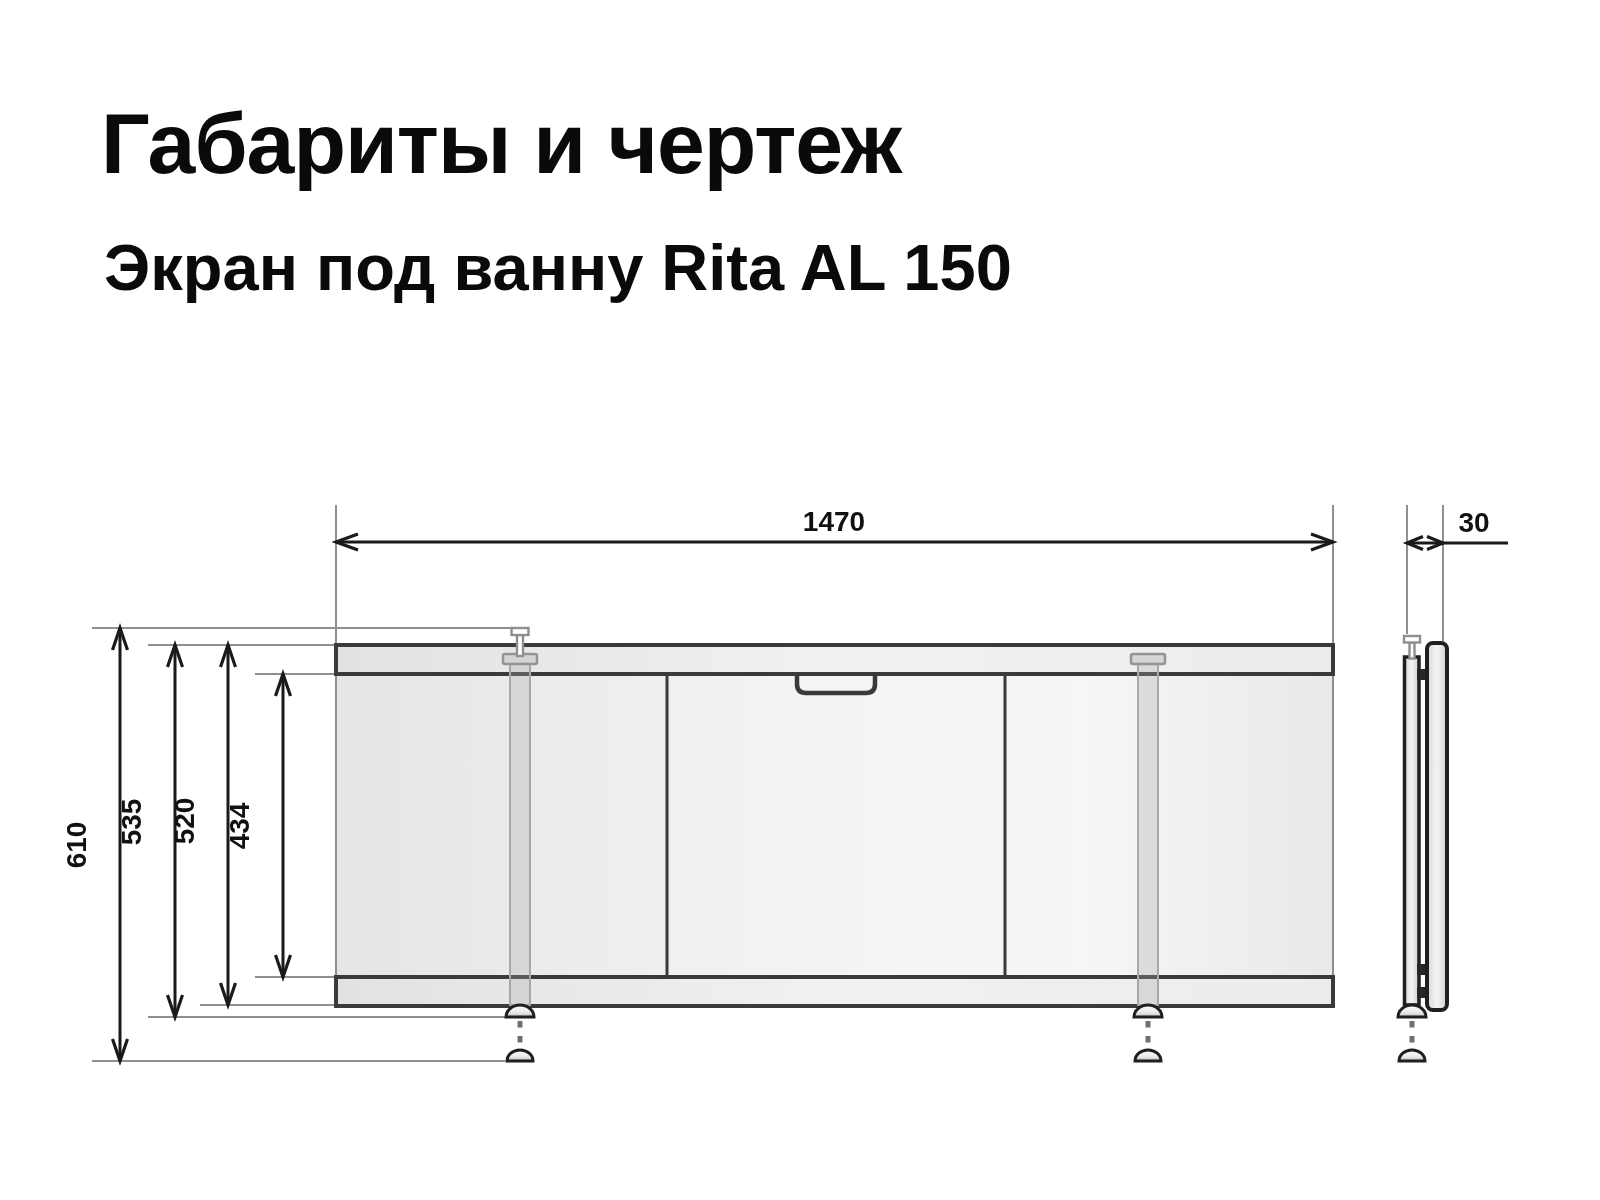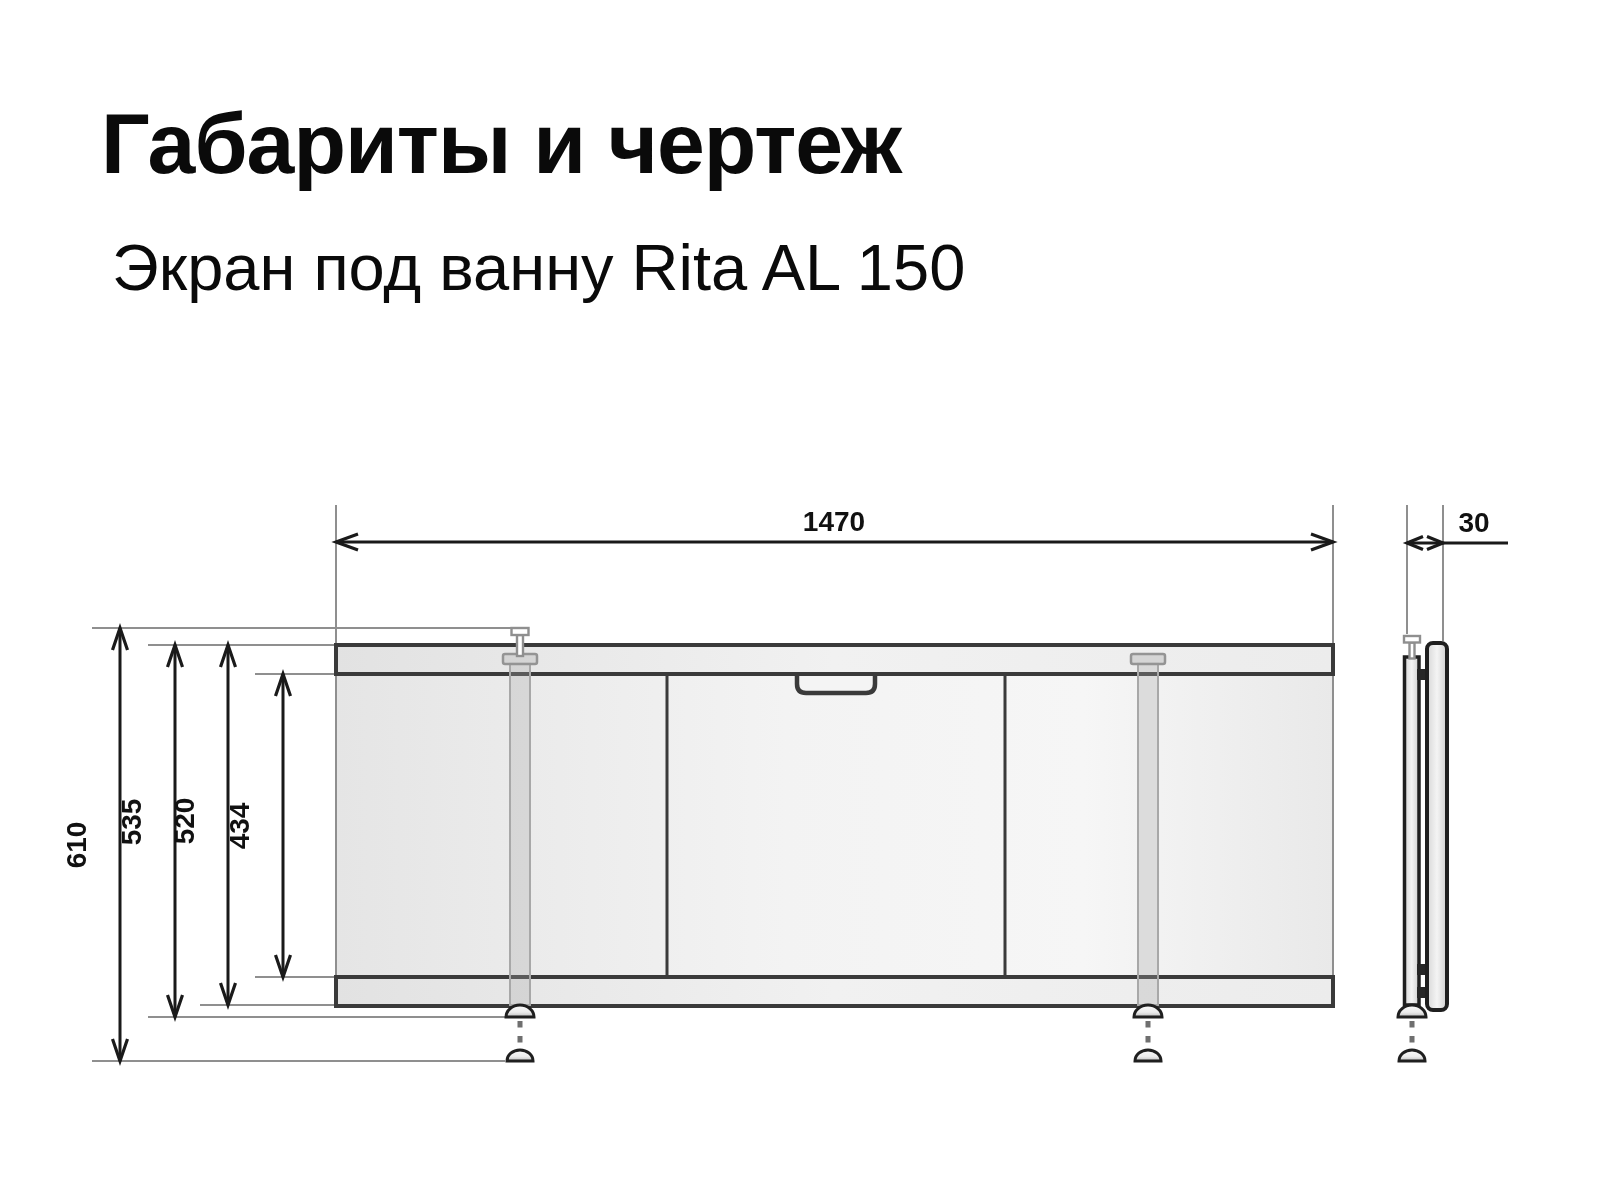--- a/index.html
+++ b/index.html
@@ -2,21 +2,21 @@
 <html><head>
 <meta charset="utf-8">
 <style>
   html,body{margin:0;padding:0;background:#ffffff;}
   body{width:1600px;height:1200px;position:relative;overflow:hidden;
        font-family:"Liberation Sans",sans-serif;color:#0f0f0f;}
   .stage{position:absolute;left:0;top:0;width:1600px;height:1200px;}
   .page-title{position:absolute;left:101px;top:42px;font-size:86px;line-height:1;
               font-weight:700;letter-spacing:-1px;color:#0a0a0a;white-space:nowrap;}
   .page-subtitle{position:absolute;left:104px;top:170px;font-size:65px;line-height:1;
-              font-weight:400;color:#0a0a0a;white-space:nowrap;margin-left:8px;}
+              font-weight:700;color:#0a0a0a;white-space:nowrap;}
   svg{position:absolute;left:0;top:0;}
   .ext{stroke:#8f8f8f;stroke-width:2;fill:none;}
   .dim{stroke:#1a1a1a;stroke-width:3;fill:none;}
   .arr{stroke:#1a1a1a;stroke-width:3.2;fill:none;stroke-linejoin:miter;}
   .dimlabel{font-family:"Liberation Sans",sans-serif;font-size:28px;font-weight:700;fill:#111;}
   .outline-dark{stroke:#3a3a3a;}
   .divider{stroke:#3a3a3a;stroke-width:3;}
   .legchannel{fill:rgba(168,168,168,0.30);stroke:#a8a8a8;stroke-width:2;}
   .legcap{fill:rgba(210,210,210,0.92);stroke:#949494;stroke-width:2.5;}
   .screw{fill:#ffffff;stroke:#8f8f8f;stroke-width:2.4;}

